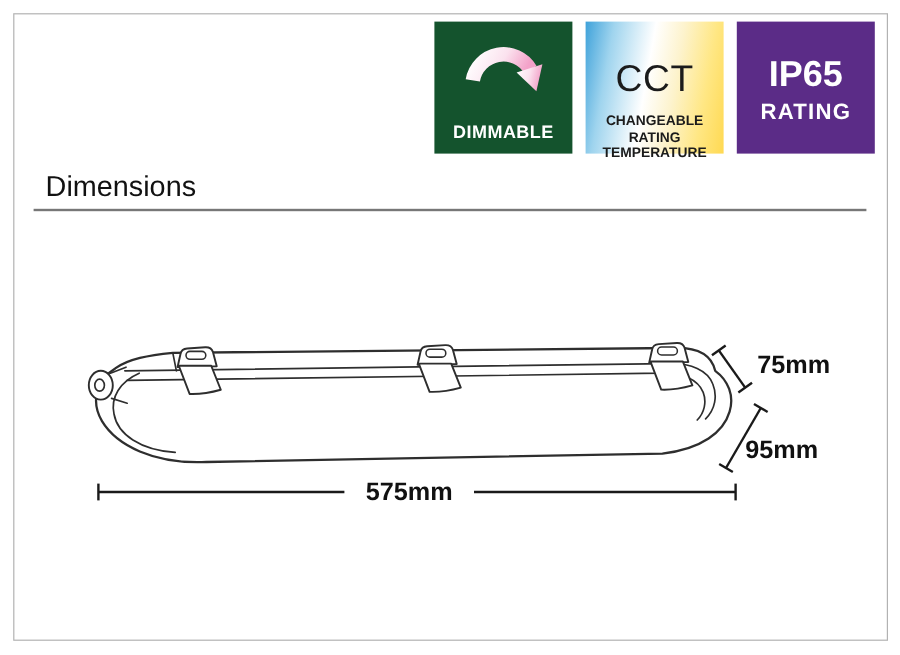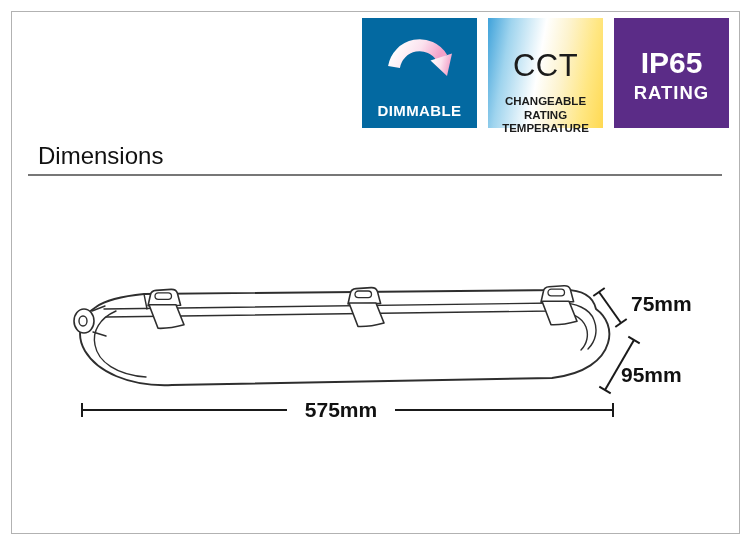--- a/index.html
+++ b/index.html
@@ -4,21 +4,21 @@
 <style>
   html,body{margin:0;padding:0;background:#fff;}
   body{width:750px;height:546px;position:relative;overflow:hidden;
        font-family:"Liberation Sans",sans-serif;-webkit-font-smoothing:antialiased;}
   .frame{position:absolute;left:11px;top:11px;width:727px;height:521px;
          border:1px solid #b2b2b2;}
   
   .badges{position:absolute;left:362px;top:18px;display:flex;gap:11px;}
   .badge{width:115px;height:110px;position:relative;box-sizing:border-box;
          display:flex;flex-direction:column;align-items:center;text-align:center;}
-  .badge-dimmable{background:#0369a1;}
+  .badge-dimmable{background:#14532d;}
   .badge-dimmable .arrow-wrap{margin-top:9px;height:58px;display:flex;align-items:center;}
   .badge-dimmable .lbl{position:absolute;bottom:9px;width:100%;color:#fff;
          font-size:15px;font-weight:bold;letter-spacing:.4px;}
   .badge-cct{background:linear-gradient(100deg,#3fa2da 0%,#9fd4ee 18%,#ffffff 44%,
          #fdf3cd 62%,#ffe784 82%,#ffd952 100%);color:#1b1b1b;}
   .badge-cct .cct-title{margin-top:32px;font-size:31px;font-weight:normal;line-height:1;
          letter-spacing:.5px;}
   .badge-cct .cct-sub{margin-top:14px;font-size:11.5px;font-weight:bold;line-height:13.5px;text-align:center;}
   .badge-ip65{background:#5b2c87;color:#fff;}
   .badge-ip65 .ip-title{margin-top:30px;font-size:30px;font-weight:bold;line-height:1;}

